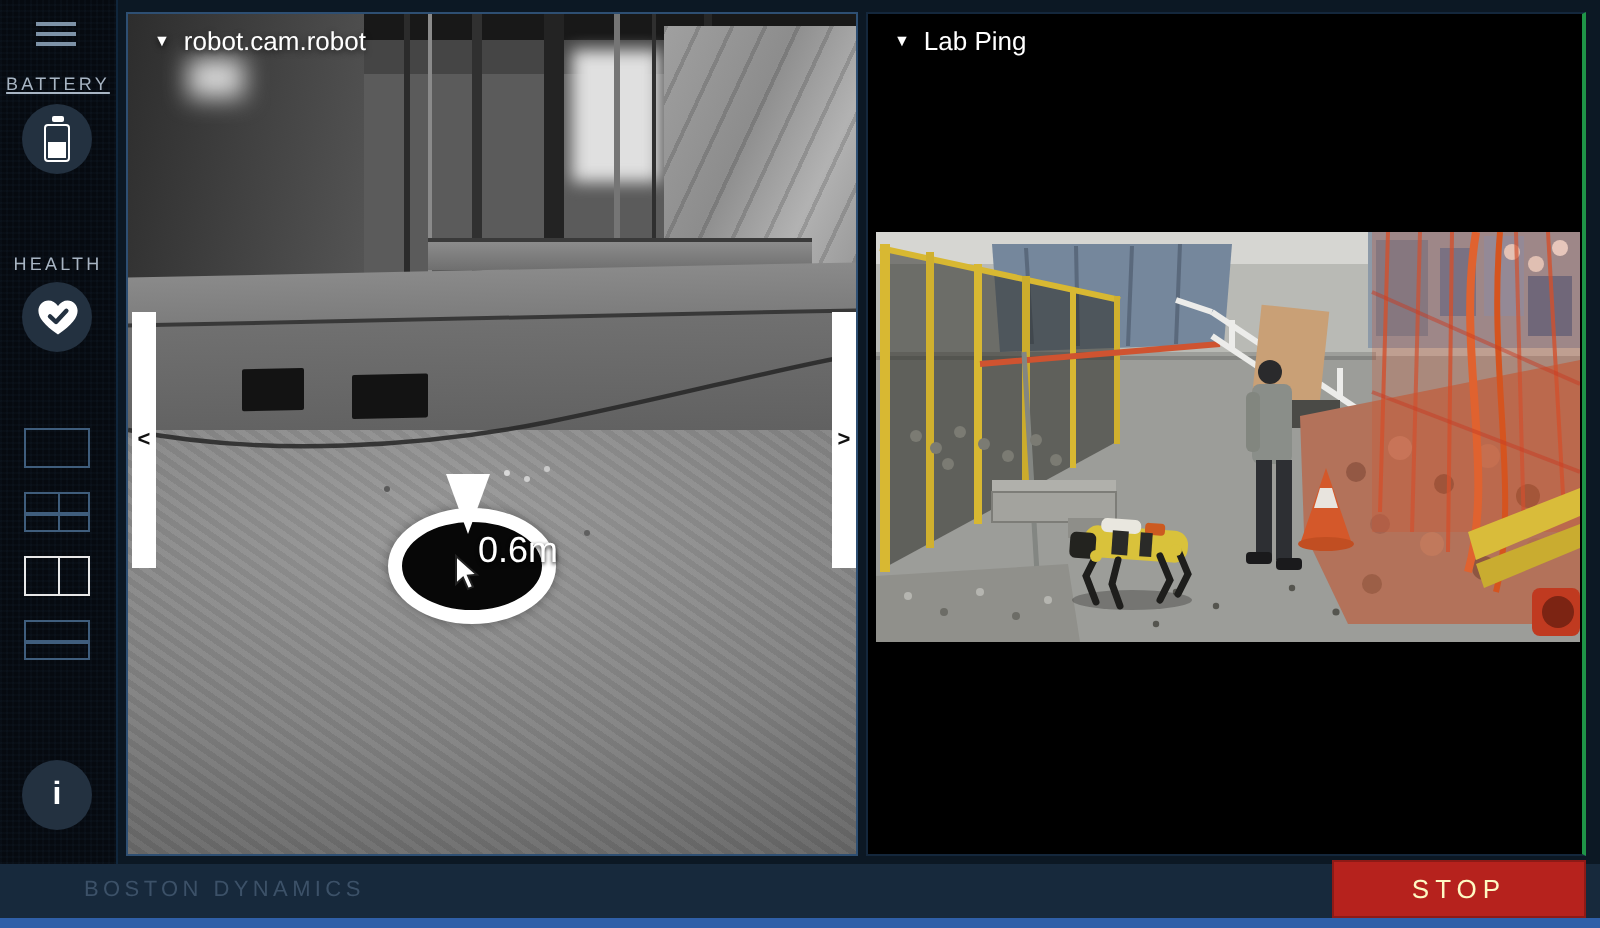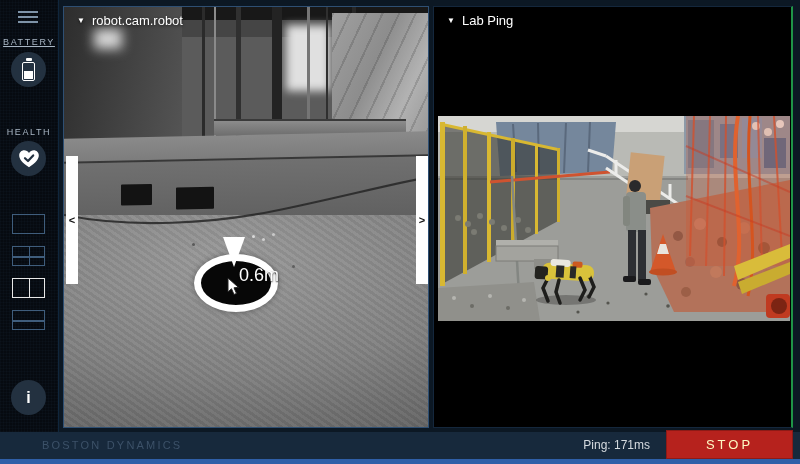--- a/index.html
+++ b/index.html
@@ -358,18 +358,17 @@
       </svg>
     </div>
     <div class="lab-header">
       <span class="caret">▼</span>
       <span>Lab Ping</span>
     </div>
   </div>
 
   <div class="footer">
     <div class="brand">BOSTON DYNAMICS</div>
-    <div class="ping">Ping: 171ms</div>
   </div>
   <div class="stop-btn">STOP</div>
   <div class="bottom-line"></div>
 
 </div>
 
 </body></html>

